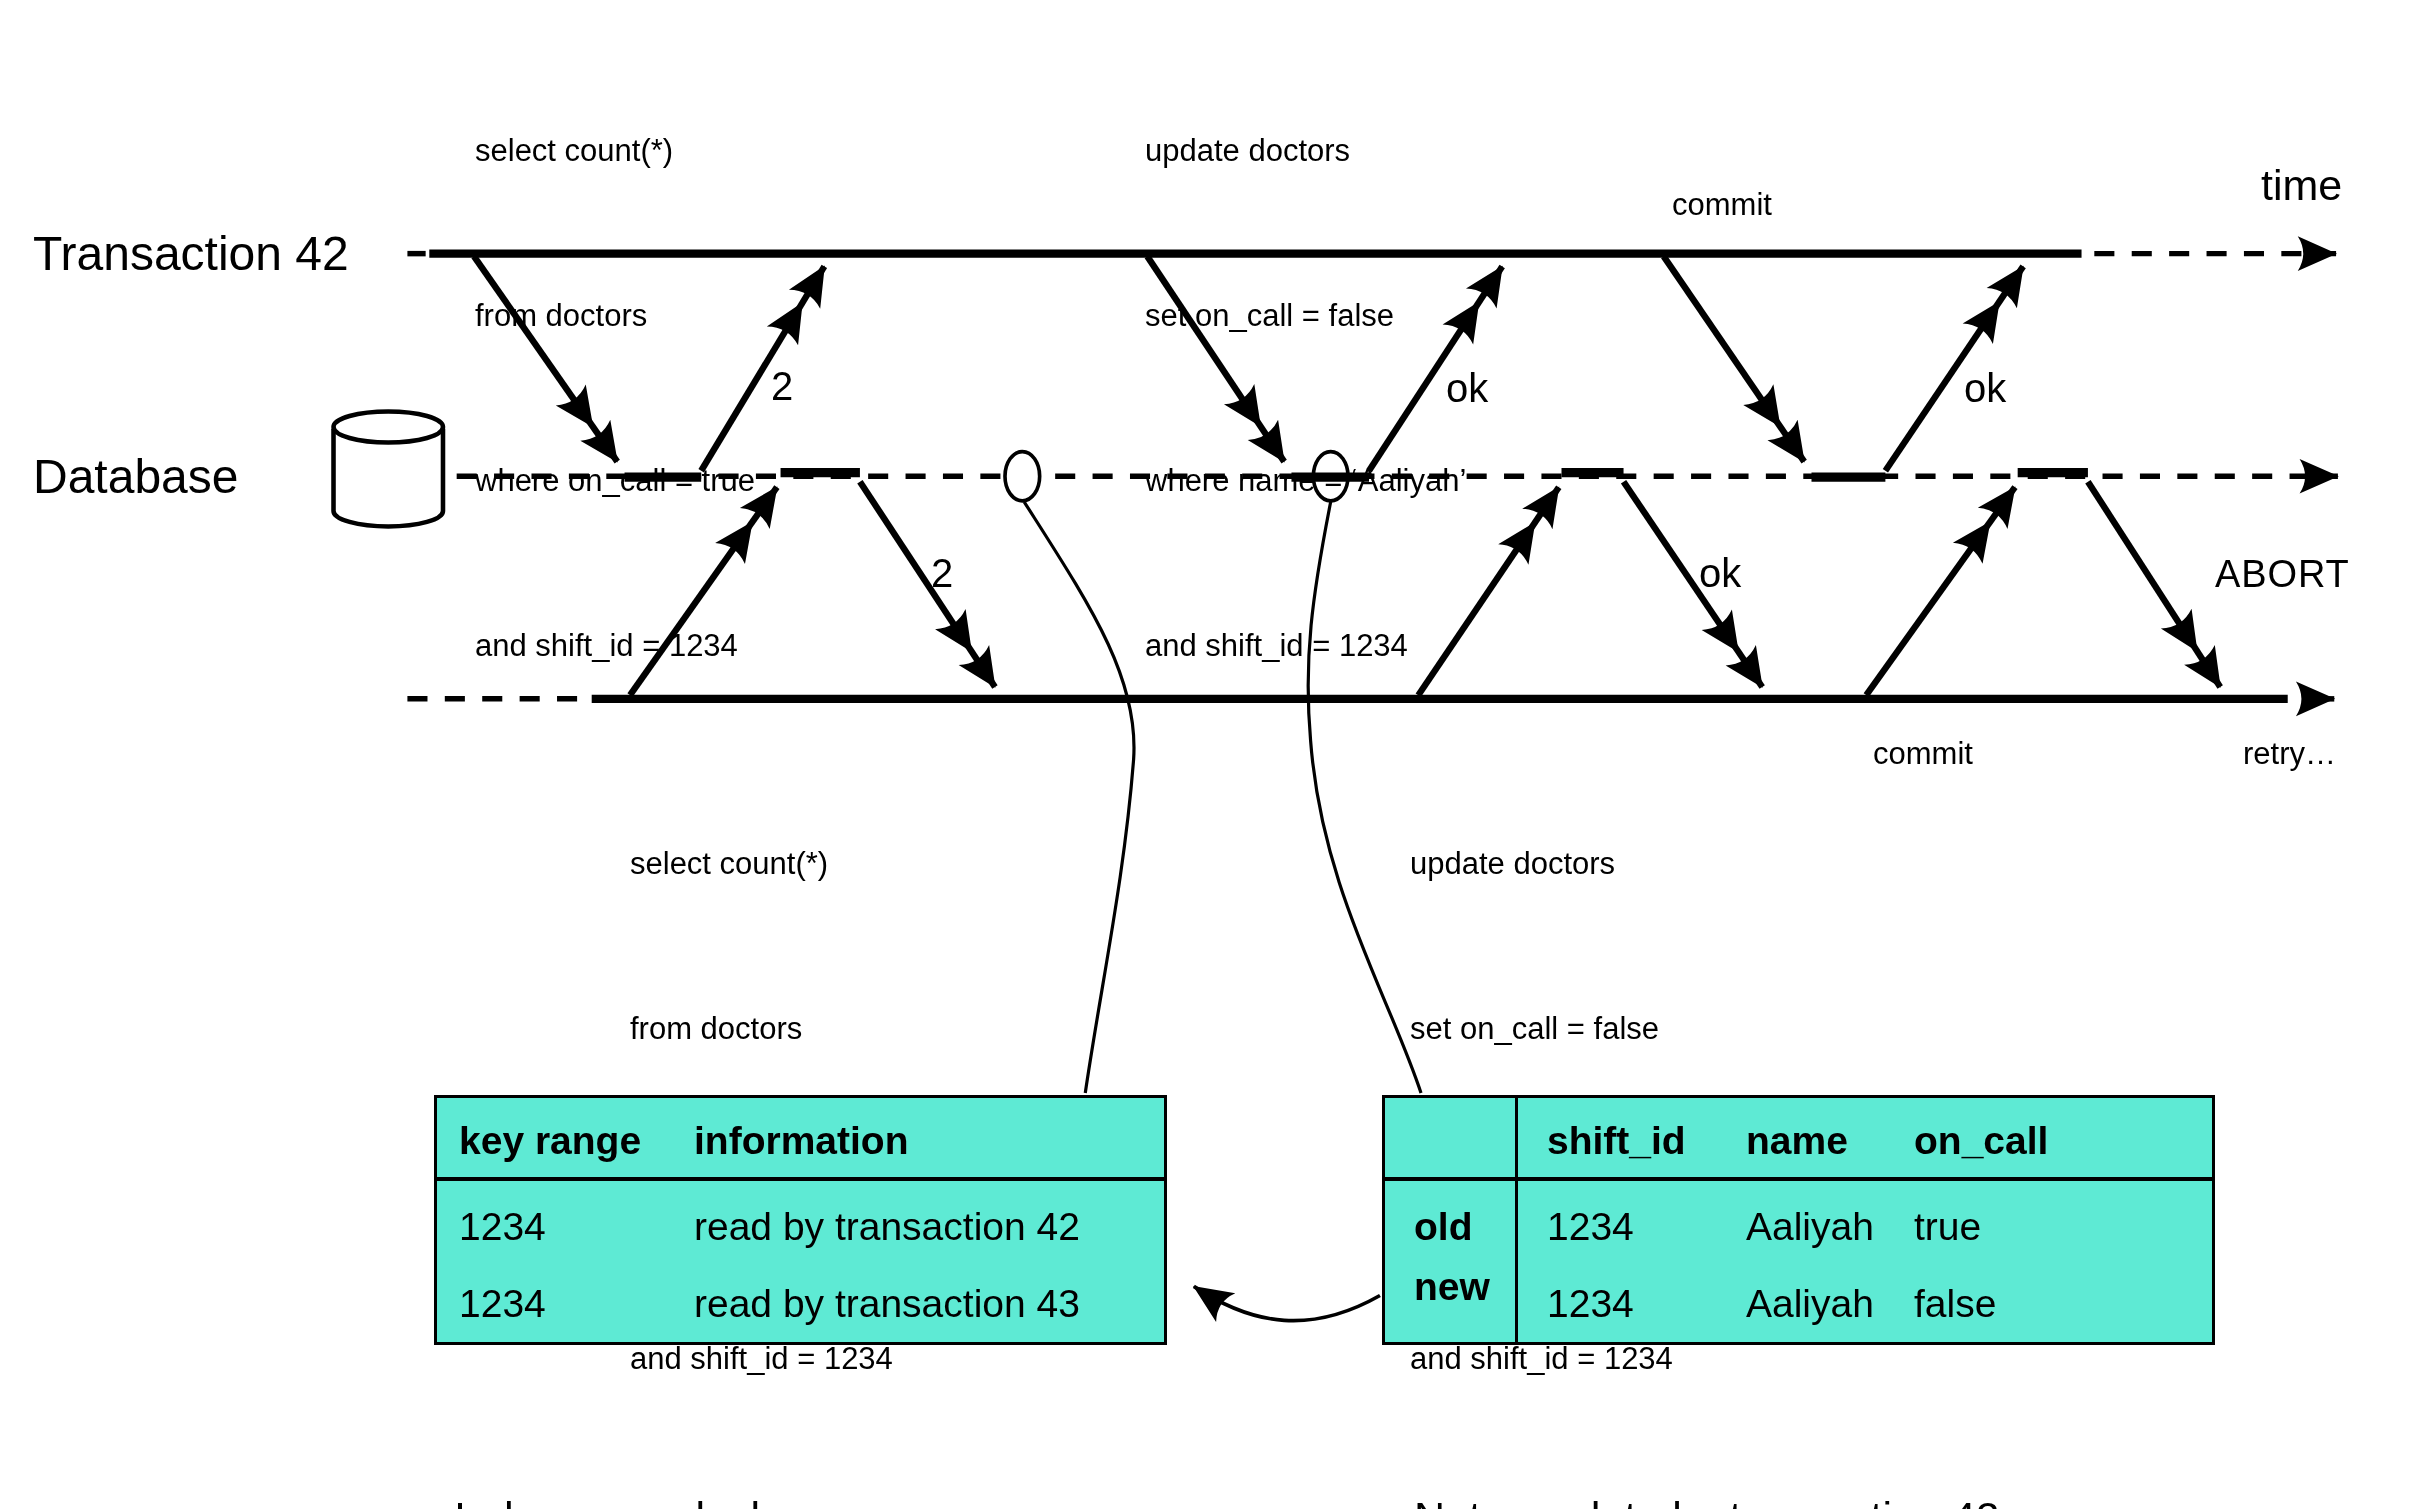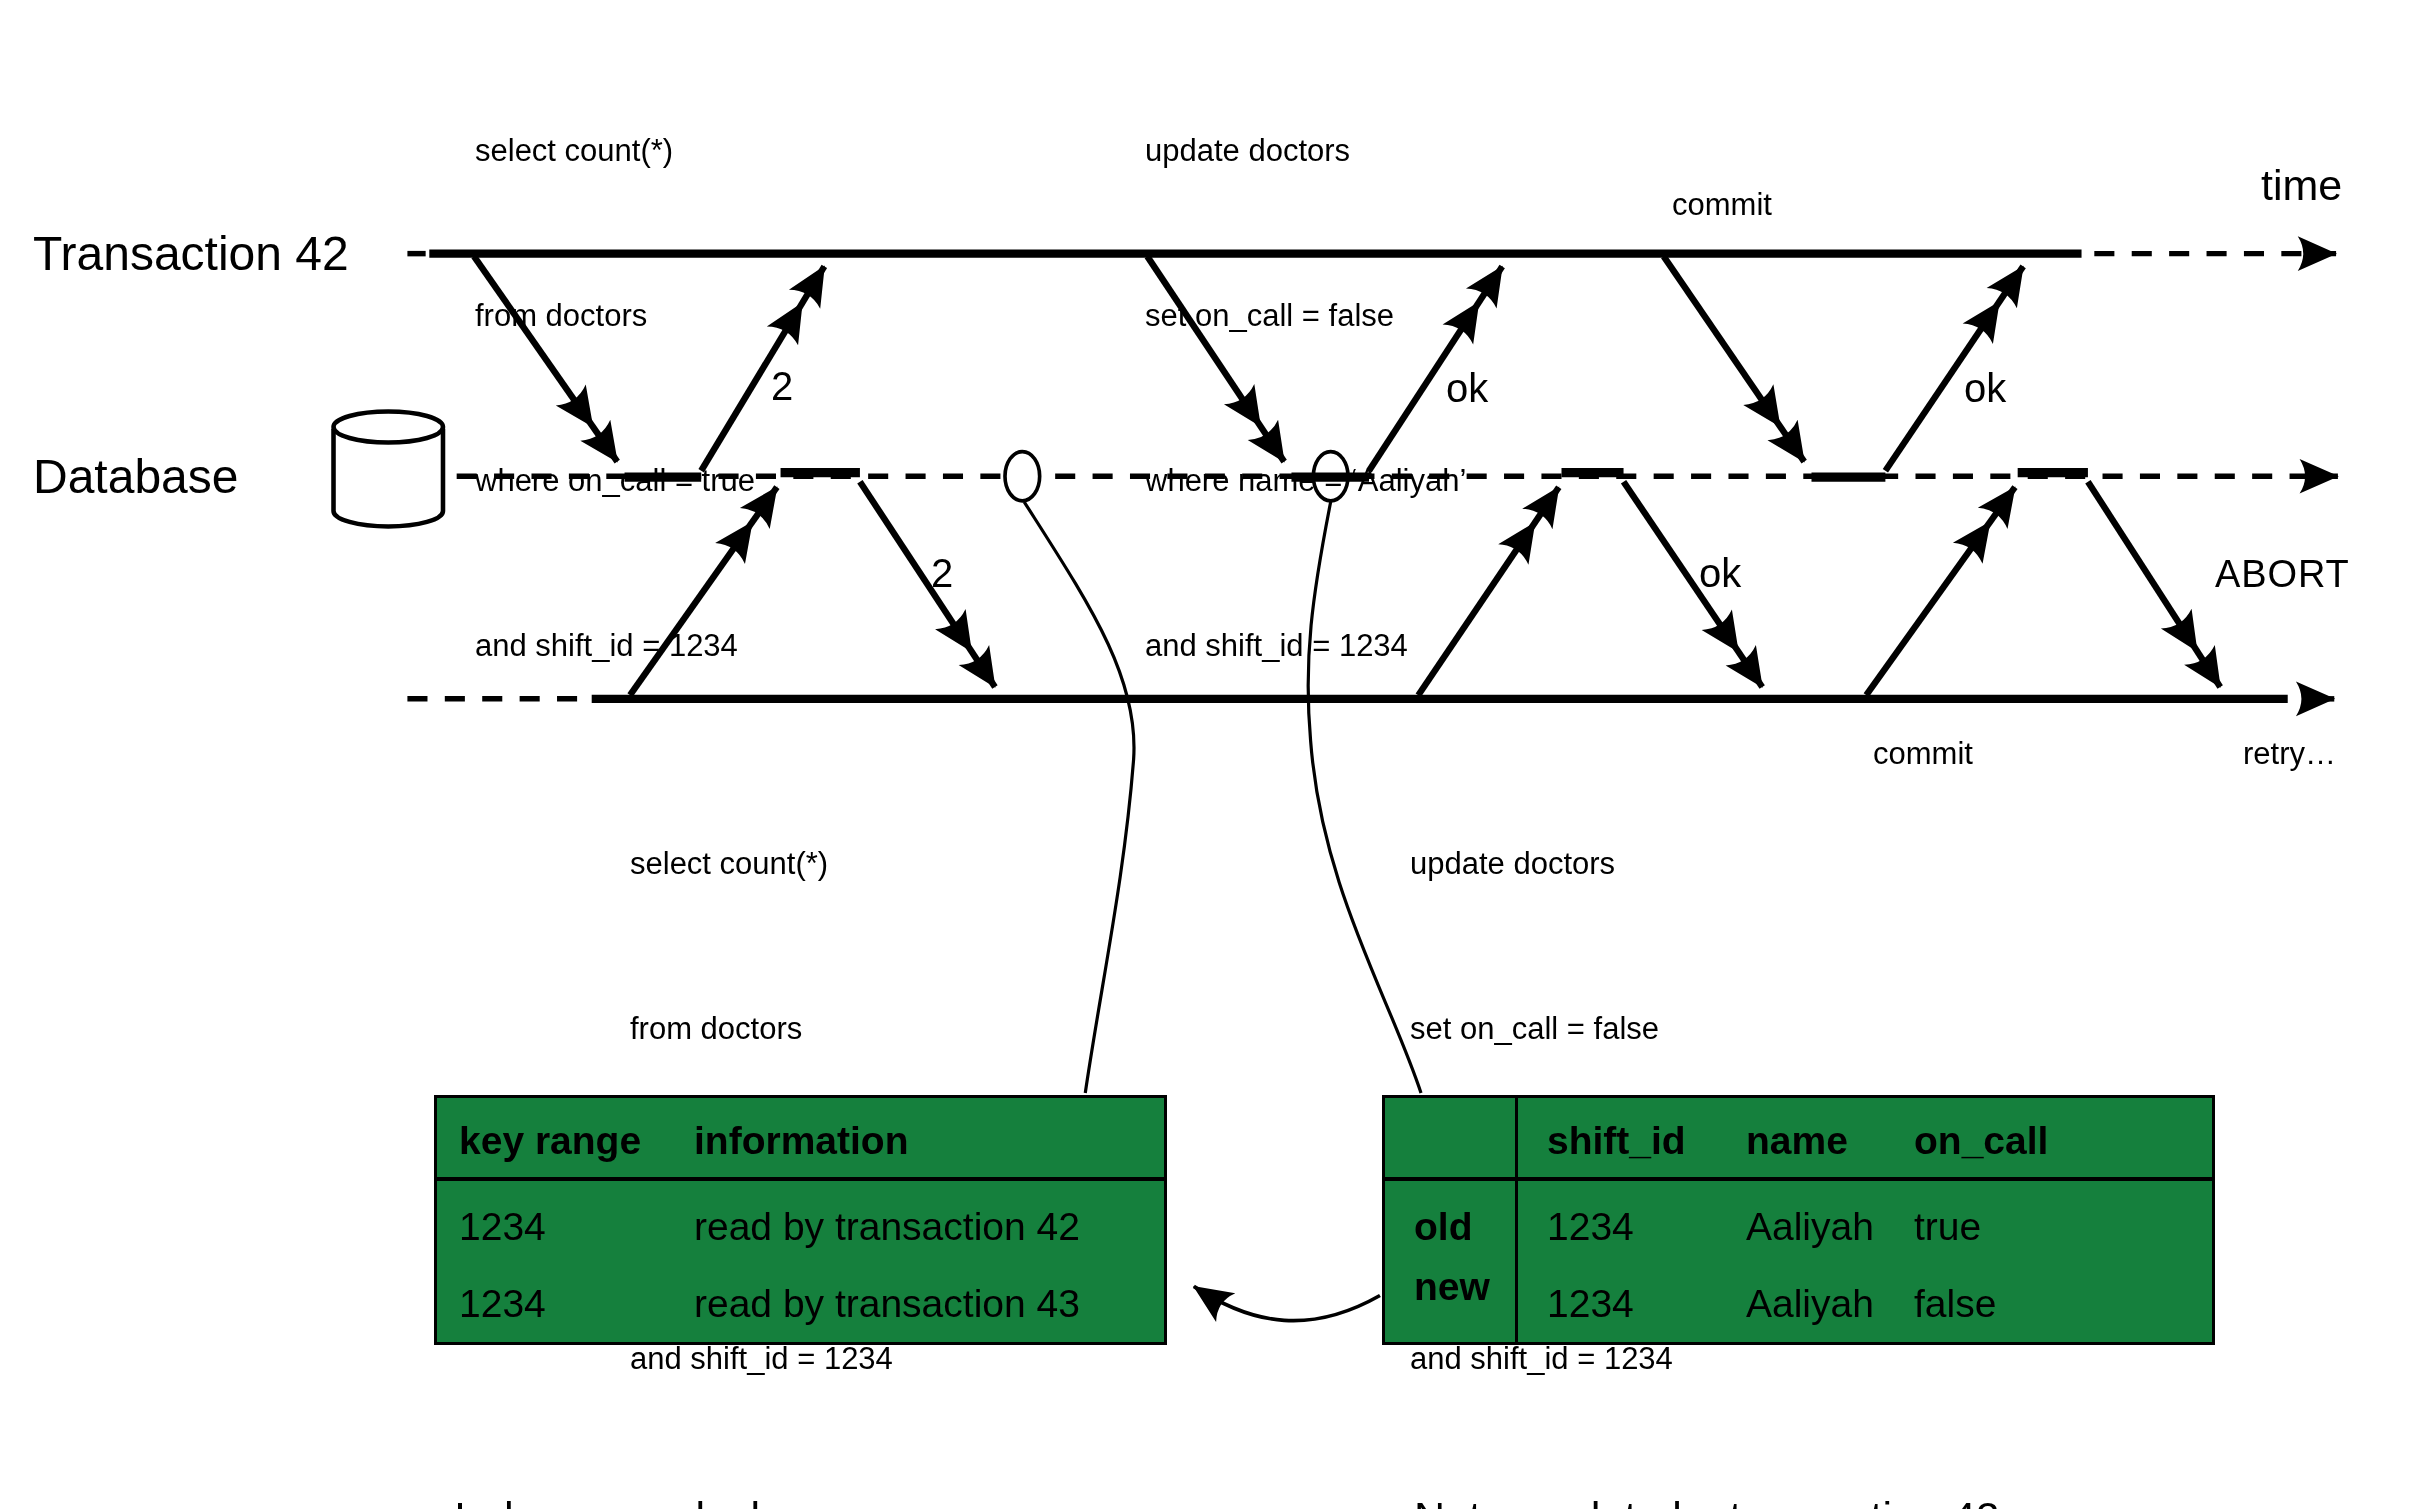--- a/index.html
+++ b/index.html
@@ -7,21 +7,21 @@
        font-family:"Liberation Sans", sans-serif;color:#000;}
   .stage{position:absolute;left:0;top:0;width:2426px;height:1509px;}
   svg.wires{position:absolute;left:0;top:0;}
   .txt{position:absolute;white-space:pre;}
   .lane-label{font-size:48px;line-height:51px;}
   .sqlblock{font-size:31px;line-height:55px;}
   .annot{font-size:40px;line-height:51px;}
   .abort{font-size:38px;line-height:51px;letter-spacing:0.9px;}
   .time-label{font-size:43px;line-height:49px;}
   .caption{font-size:43px;line-height:60px;}
-  .tbl{position:absolute;border:3.7px solid #000;background:#15803d;box-sizing:border-box;}
+  .tbl{position:absolute;border:3.7px solid #000;background:#5eead4;box-sizing:border-box;}
   .tbl .hsep{position:absolute;left:0;right:0;height:3.7px;background:#000;}
   .tbl .vsep{position:absolute;top:0;bottom:0;width:2.7px;background:#000;}
   .cell{position:absolute;font-size:39px;line-height:46px;white-space:pre;}
   .b{font-weight:bold;}
 </style>
 </head>
 <body>
 
 <div class="stage">
 

